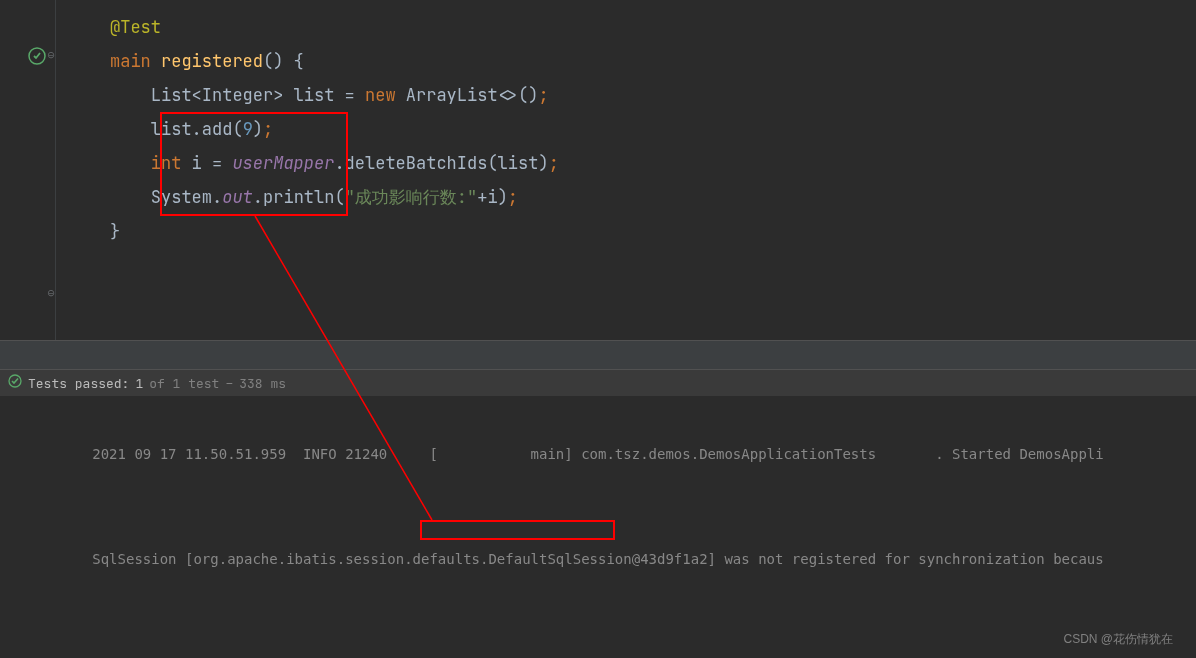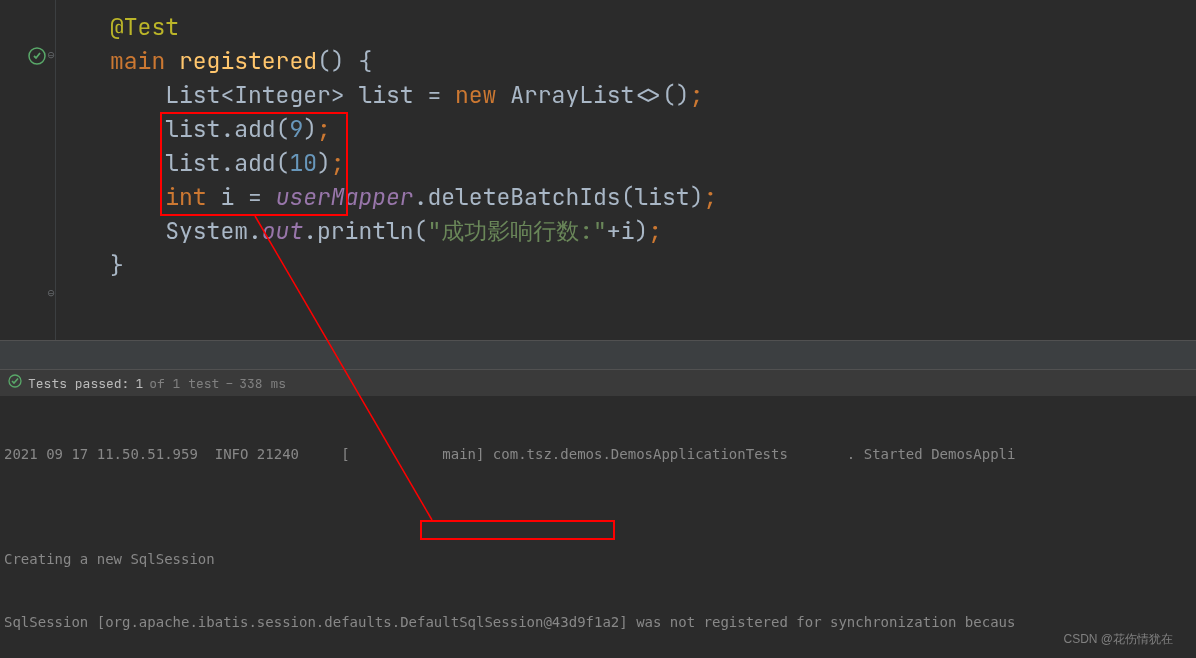--- a/index.html
+++ b/index.html
@@ -47,21 +47,21 @@
       color: #606366;
       font-size: 12px;
       display: flex;
       align-items: center;
       justify-content: center;
     }
     .code-line {
       line-height: 34px;
       white-space: pre;
       padding-left: 50px;
-      font-size: 23px;
+      font-size: 17px;
       position: relative;
     }
     .highlight-line {
       background: #323232;
     }
     .kw-annotation { color: #bbb529; }
     .kw { color: #cc7832; }
     .type { color: #a9b7c6; }
     .method-decl { color: #ffc66d; }
     .field { color: #9876aa; font-style: italic; }
@@ -100,20 +100,21 @@
     }
     .separator-bar {
       background: #3c3f41;
       height: 30px;
       border-top: 1px solid #515151;
       border-bottom: 1px solid #515151;
     }
     .status-area {
       background: #f0abfc;
       height: 288px;
+      text-align: center;
     }
     .test-status-bar {
       background: #3a3a3a;
       padding: 4px 8px;
       font-size: 13px;
       color: #bbbbbb;
       display: flex;
       align-items: center;
       gap: 6px;
       height: 26px;
@@ -159,21 +160,20 @@
         <path d="M6 9 L8 11 L12 6" stroke="#59a869" stroke-width="1.8" fill="none"></path>
       </svg>
     </div>
     <div class="gutter-icon-fold" style="top:48px">⊖</div>
     <div class="gutter-icon-fold" style="top:286px">⊖</div>
   </div>
   <div class="code-line"><span class="kw-annotation">@Test</span></div>
   <div class="code-line"><span class="kw">main</span> <span class="method-decl">registered</span><span class="punct">() {</span></div>
   <div class="code-line">    <span class="type">List&lt;Integer&gt; list = </span><span class="kw">new</span><span class="type"> ArrayList&lt;&gt;()</span><span class="semi">;</span></div>
   <div class="code-line">    <span class="type">list.add(</span><span class="number">9</span><span class="type">)</span><span class="semi">;</span></div>
-  <div class="code-line">    <span class="type">list.add(</span><span class="number">10</span><span class="type">)</span><span class="semi">;</span></div>
   <div class="code-line">    <span class="kw">int</span><span class="type"> i = </span><span class="field">userMapper</span><span class="type">.deleteBatchIds(list)</span><span class="semi">;</span></div>
   <div class="code-line">    <span class="type">System.</span><span class="field">out</span><span class="type">.println(</span><span class="string">"成功影响行数:"</span><span class="type">+i)</span><span class="semi">;</span></div>
   <div class="code-line"><span class="punct">}</span></div>
 </div>
 
 <div class="separator-bar"></div>
 
 <div class="status-area">
   <div class="test-status-bar">
     <span class="green-check">
@@ -184,21 +184,20 @@
     </span>
     <span class="passed-text">Tests passed:</span>
     <span class="passed-text">1</span>
     <span class="muted">of 1 test</span>
     <span class="muted">–</span>
     <span class="muted">338 ms</span>
   </div>
   <div class="console-output">
     <div class="console-line">2021 09 17 11.50.51.959  INFO 21240     [           main] com.tsz.demos.DemosApplicationTests       . Started DemosAppli</div>
     <div class="console-line"></div>
-    <div class="console-line">Creating a new SqlSession</div>
     <div class="console-line">SqlSession [org.apache.ibatis.session.defaults.DefaultSqlSession@43d9f1a2] was not registered for synchronization becaus</div>
     
     
     
     
     
     
   </div>
 </div>
 

